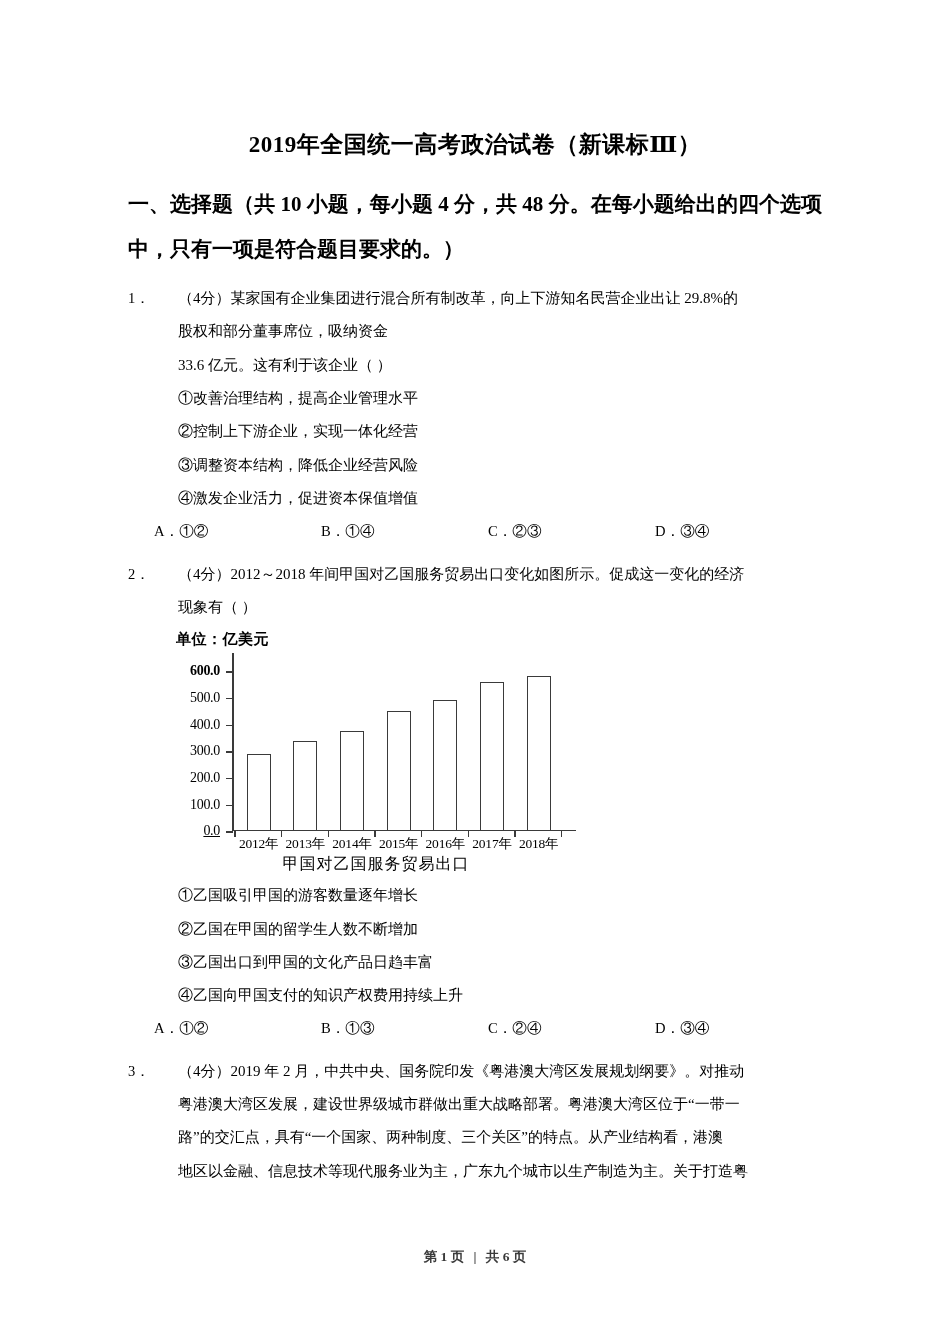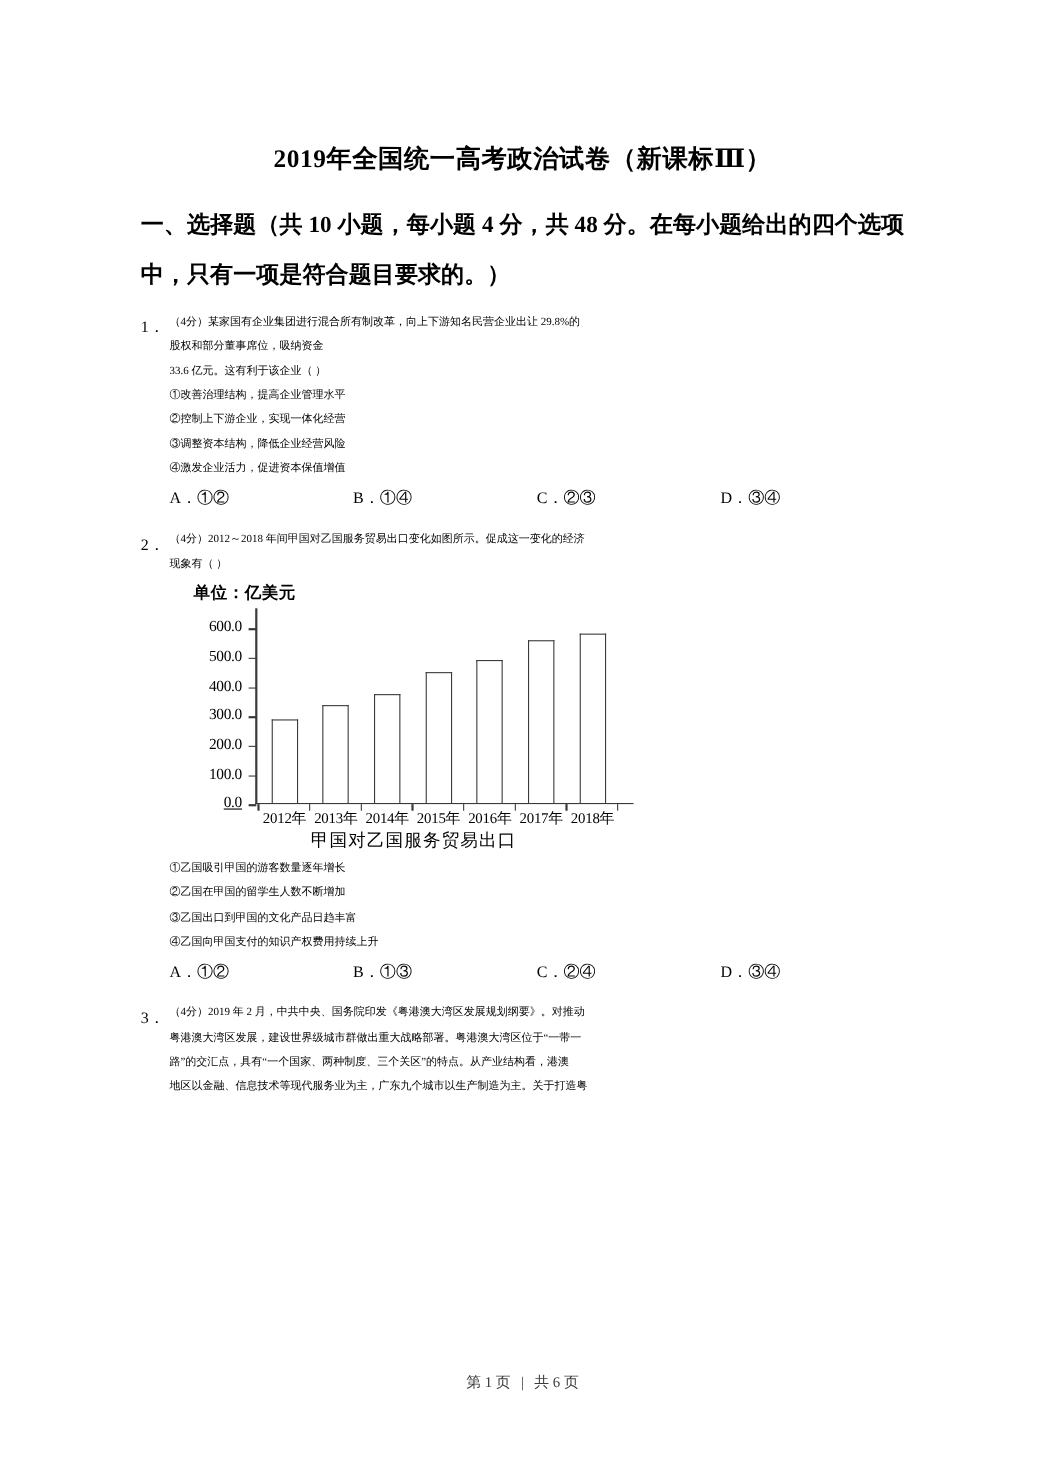--- a/index.html
+++ b/index.html
@@ -49,24 +49,25 @@
     top: 0;
     width: 26px;
     font-size: 14.5px;
     line-height: 2.22;
     text-align: left;
   }
   .q-body {
     margin-left: 26px;
   }
   .q-line {
-    font-size: 10px;
+    font-size: 15px;
     line-height: 2.22;
     text-align: justify;
     text-justify: inter-ideograph;
+    margin-left: 24px;
   }
   .q-line.first {
     text-indent: 0;
   }
   .opt-row {
     font-size: 14.6px;
     line-height: 2.22;
     display: flex;
   }
   .opt-row > span {
@@ -176,21 +177,21 @@
   }
   .footer {
     position: absolute;
     left: 0;
     right: 0;
     bottom: 78px;
     text-align: center;
     font-size: 13.5px;
     color: #3b3b3b;
   }
-  .footer span { margin: 0 3px; }
+  .footer span { margin: 0 3px; font-weight: bold; }
 </style>
 </head>
 <body>
 
 <div class="page">
 
   <div class="doc-title">2019年全国统一高考政治试卷（新课标Ⅲ）</div>
 
   <div class="section-head">一、选择题（共 10 小题，每小题 4 分，共 48 分。在每小题给出的四个选项中，只有一项是符合题目要求的。）</div>
 
@@ -216,21 +217,21 @@
   <div class="question">
     <div class="q-num">2．</div>
     <div class="q-body">
       <div class="q-line first">（4分）2012～2018 年间甲国对乙国服务贸易出口变化如图所示。促成这一变化的经济</div>
       <div class="q-line">现象有（      ）</div>
 
       <div class="chart-wrap">
         <div class="chart-unit">单位：亿美元</div>
         <div class="plot">
           <div class="y-labels">
-              <div class="y-label" style="top: 18px;">600.0</div>
+              <div class="y-label" style="top: 18px; font-weight: bold;">600.0</div>
               <div class="y-label" style="top: 44.6667px;">500.0</div>
               <div class="y-label" style="top: 71.3333px;">400.0</div>
               <div class="y-label" style="top: 98px;">300.0</div>
               <div class="y-label" style="top: 124.667px;">200.0</div>
               <div class="y-label" style="top: 151.333px;">100.0</div>
               <div class="y-label" style="top: 178px; text-decoration: underline;">0.0</div>
             </div>
           <div class="axis-y"></div>
           <div class="bars">
               <div class="bar" style="left: 13.6667px; height: 75.4667px; border-color: rgb(58, 58, 58); background: rgb(255, 255, 255);"></div>

